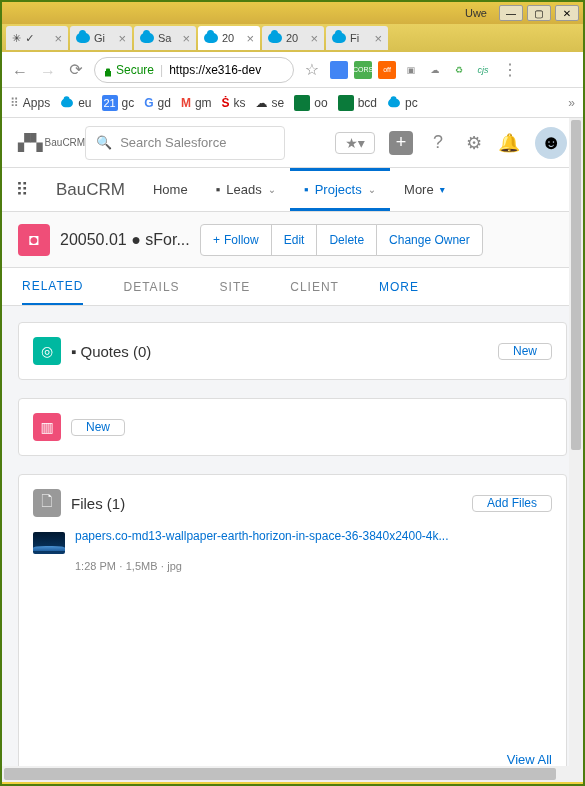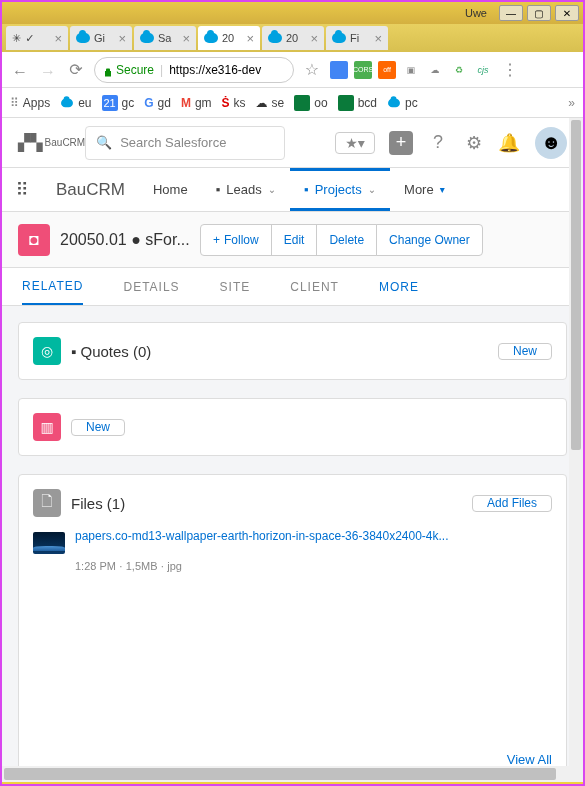--- a/index.html
+++ b/index.html
@@ -1,17 +1,17 @@
 <!DOCTYPE html>
 <html><head>
 <meta charset="utf-8">
 <style>
 * { margin: 0; padding: 0; box-sizing: border-box; font-family: Arial, sans-serif; }
 body { background: #f0d040; width: 585px; height: 786px; overflow: hidden; }
-.outer-frame { border: 2px solid #d946ef; width: 100%; height: 100%; position: relative; }
+.outer-frame { border: 2px solid #4d7c0f; width: 100%; height: 100%; position: relative; }
 .titlebar { height: 22px; background: linear-gradient(#e8c848, #d4b040); display: flex; justify-content: flex-end; align-items: center; padding: 0 4px; gap: 4px; }
 .titlebar .user-label { font-size: 11px; color: #333; margin-right: 8px; }
 .win-btn { width: 24px; height: 16px; border: 1px solid #999; background: #e8e0c0; font-size: 10px; display: flex; align-items: center; justify-content: center; cursor: pointer; border-radius: 2px; }
 .tab-strip { height: 28px; background: linear-gradient(#e8d060, #d8c050); display: flex; align-items: center; padding: 0 4px; gap: 2px; }
 .browser-tab { height: 24px; min-width: 62px; background: #fff; border-radius: 3px 3px 0 0; display: flex; align-items: center; padding: 0 6px; font-size: 11px; color: #444; gap: 4px; cursor: pointer; }
 .browser-tab.inactive { background: #e8e8e8; }
 .cloud-icon { width: 14px; height: 10px; background: #00a1e0; border-radius: 5px; position: relative; }
 .cloud-icon::before { content: ''; position: absolute; width: 7px; height: 7px; background: #00a1e0; border-radius: 50%; top: -3px; left: 3px; }
 .tab-close { color: #888; font-size: 13px; margin-left: auto; }
 .addr-bar { height: 36px; background: #fff; border-bottom: 1px solid #ddd; display: flex; align-items: center; padding: 0 8px; gap: 8px; }

